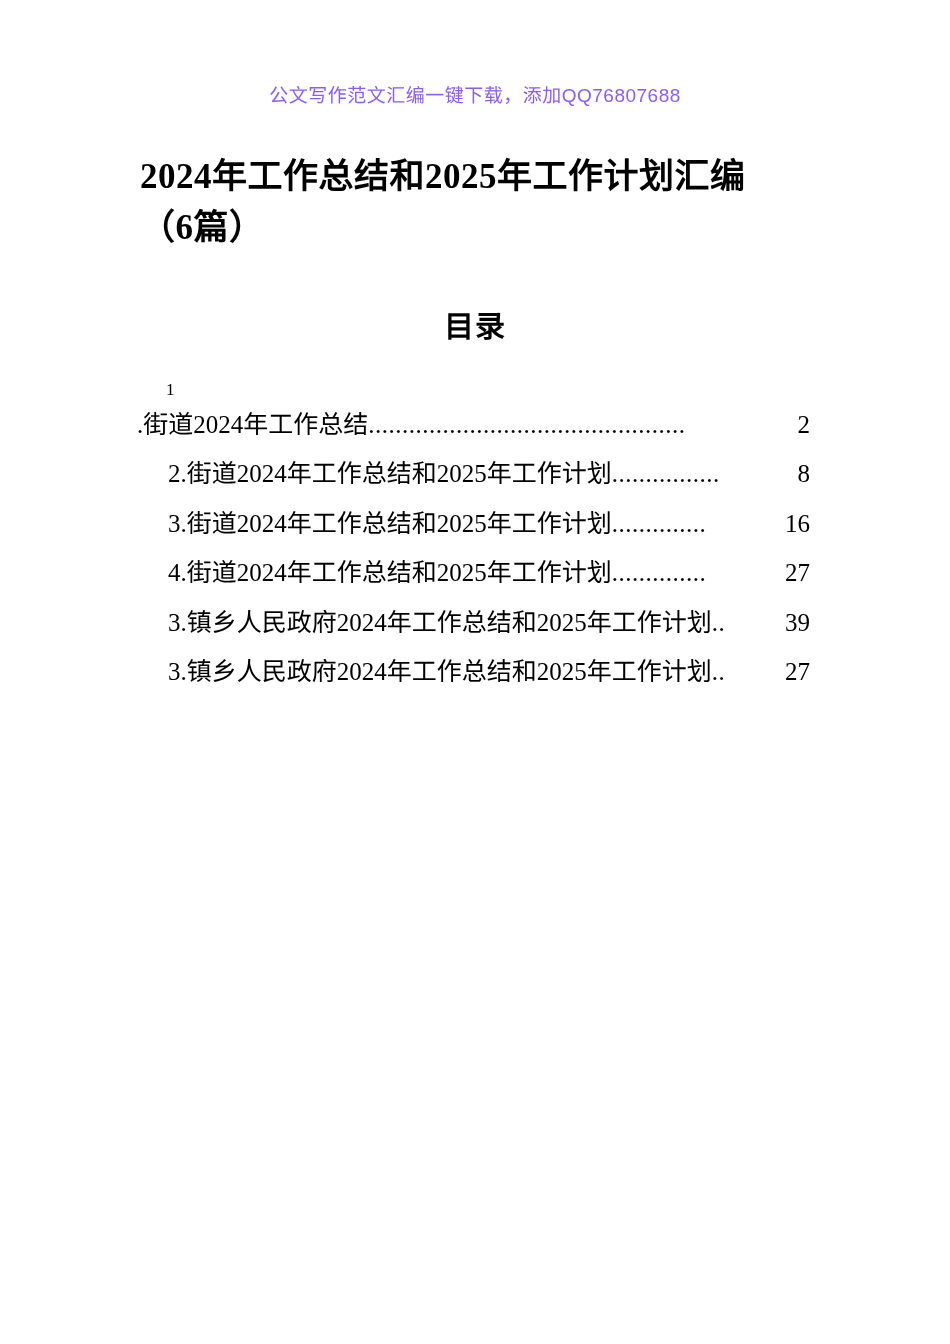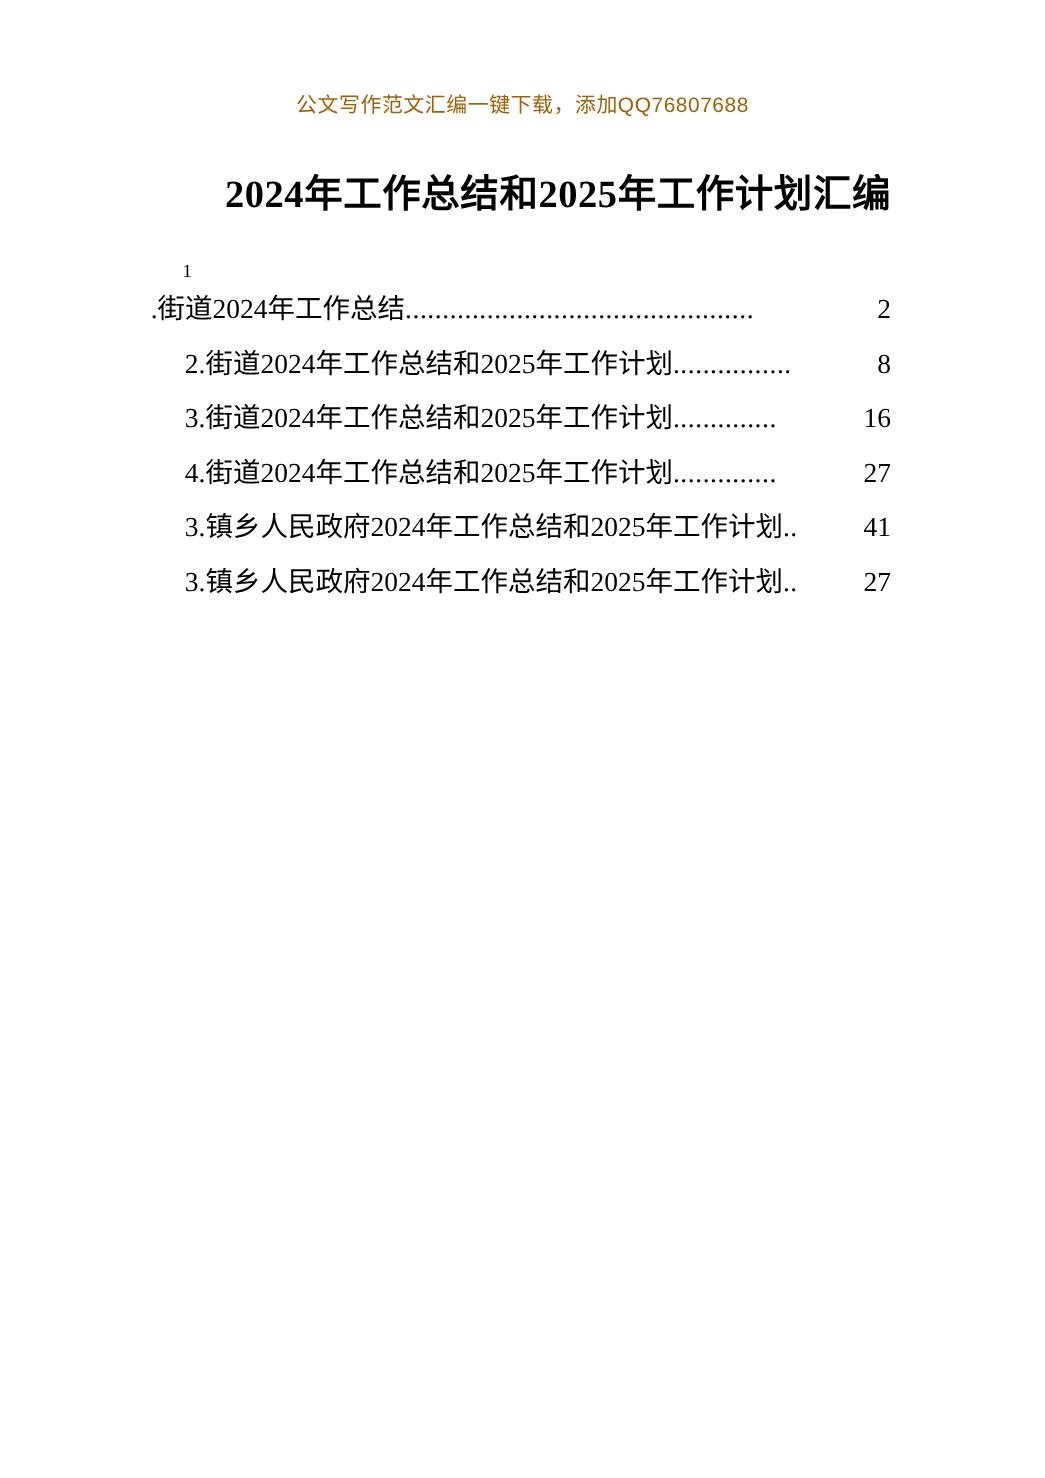--- a/index.html
+++ b/index.html
@@ -21,30 +21,30 @@
     height: 1344px;
     box-sizing: border-box;
     padding: 0 140px;
   }
   .watermark {
     position: absolute;
     top: 80px;
     left: 0;
     width: 950px;
     text-align: center;
-    color: #a16207;
+    color: #8b5cf6;
     font-family: "Liberation Sans", "DejaVu Sans", sans-serif;
     font-size: 19px;
     letter-spacing: 0.5px;
     white-space: nowrap;
   }
   .doc-title {
     margin: 0;
     padding-top: 152px;
-    text-align: right;
+    text-align: left;
     font-size: 35px;
     font-weight: bold;
     line-height: 1.45;
     letter-spacing: 0.5px;
   }
   .doc-title .line2 {
     display: block;
   }
   .toc-heading {
     margin: 0;
@@ -92,22 +92,24 @@
 </style>
 </head>
 <body>
 
 <div class="page">
 
   <div class="watermark">公文写作范文汇编一键下载，添加QQ76807688</div>
 
   <h1 class="doc-title">
     <span>2024年工作总结和2025年工作计划汇编</span>
+    <span class="line2">（6篇）</span>
   </h1>
 
+  <h2 class="toc-heading">目录</h2>
 
   <div class="toc">
 
     <div class="toc-lead">1</div>
 
     <div class="toc-row first">
       <span class="toc-label">.街道2024年工作总结</span>
       <span class="toc-dots">...............................................</span>
       <span class="toc-page">2</span>
     </div>
@@ -126,21 +128,21 @@
 
     <div class="toc-row">
       <span class="toc-label">4.街道2024年工作总结和2025年工作计划</span>
       <span class="toc-dots">..............</span>
       <span class="toc-page">27</span>
     </div>
 
     <div class="toc-row">
       <span class="toc-label">3.镇乡人民政府2024年工作总结和2025年工作计划</span>
       <span class="toc-dots">..</span>
-      <span class="toc-page">41</span>
+      <span class="toc-page">39</span>
     </div>
 
     <div class="toc-row">
       <span class="toc-label">3.镇乡人民政府2024年工作总结和2025年工作计划</span>
       <span class="toc-dots">..</span>
       <span class="toc-page">27</span>
     </div>
 
   </div>
 

